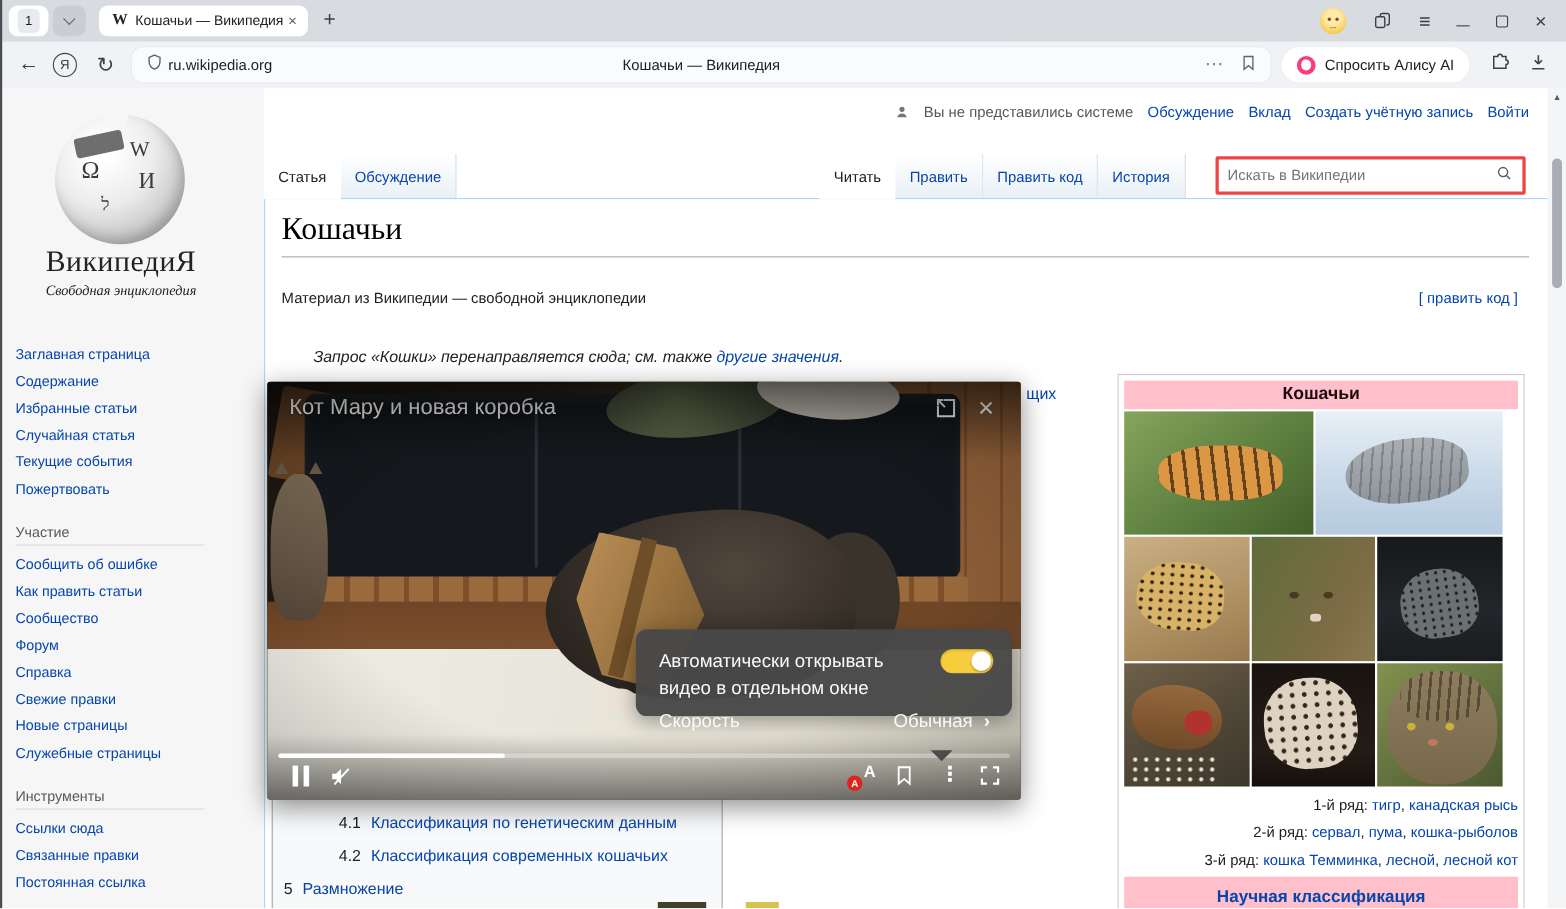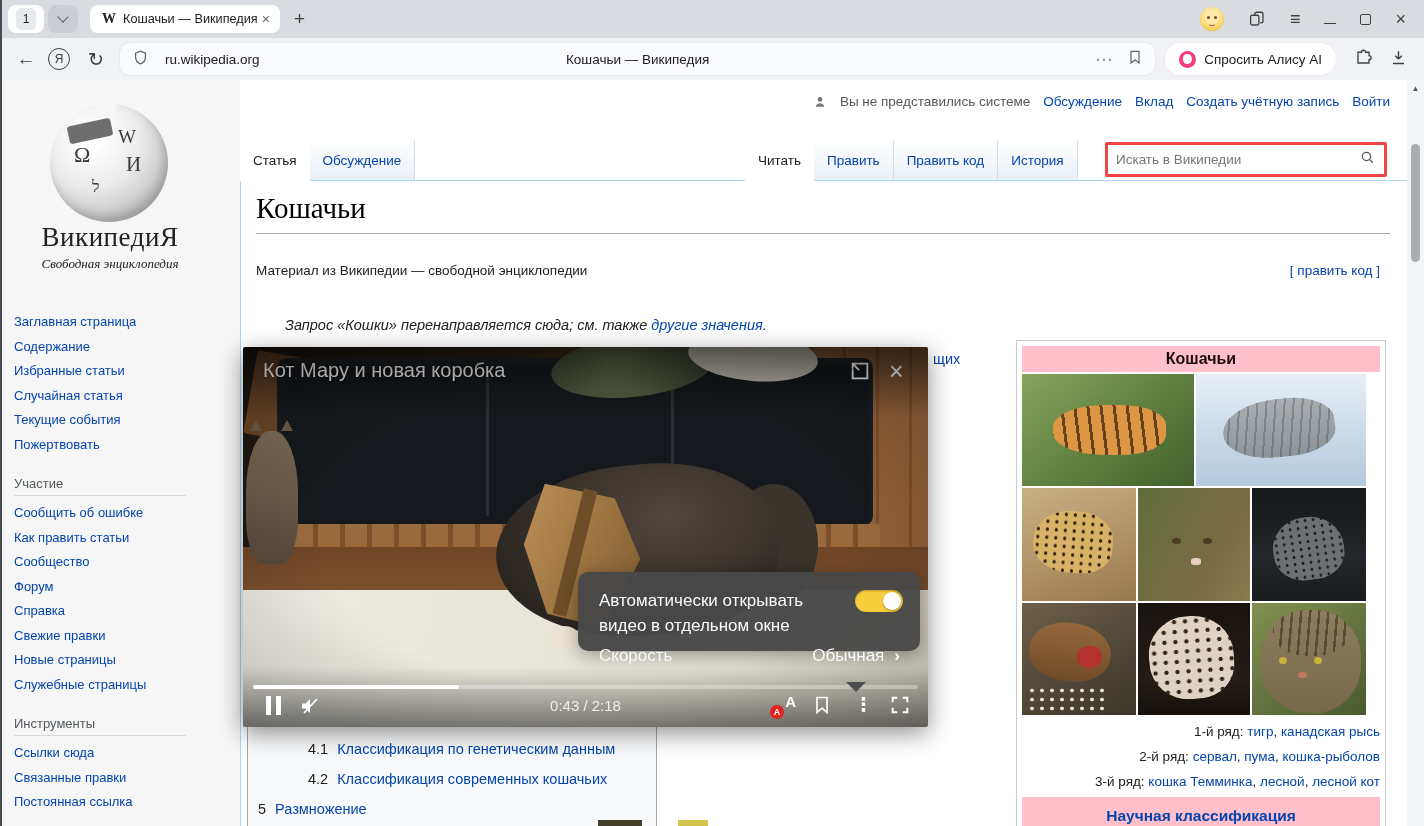--- a/index.html
+++ b/index.html
@@ -30,21 +30,21 @@
   .glyph18{font-size:18px;line-height:1}
   .min-line{display:inline-block;width:12px;border-top:1.8px solid #3c4043;margin-top:8px}
   .max-box{display:inline-block;width:11px;height:11px;border:1.6px solid #3c4043;border-radius:2px}
 
   #toolbar{position:absolute;left:0;top:38px;width:1424px;height:42px;background:#f0f2f5;display:flex;align-items:center}
   .nav-ic{margin-left:14px;color:#3c4043;font-size:19px;width:24px;text-align:center}
   .ya-badge{margin-left:10px;width:22px;height:22px;border:1.7px solid #3c4043;border-radius:50%;
     display:flex;align-items:center;justify-content:center;font-size:12px;color:#3c4043}
   .addr{position:relative;flex:1;height:32px;margin:0 10px 0 12px;background:#fafbfc;border-radius:10px;
     display:flex;align-items:center;box-shadow:0 0 0 1px #e7eaee}
-  .addr .url{font-size:13.5px;color:#202124;margin-left:16px}
+  .addr .url{font-size:13.5px;color:#202124;margin-left:4px}
   .addr .center-title{position:absolute;left:0;right:0;text-align:center;font-size:13.5px;color:#202124;pointer-events:none}
   .addr-right{margin-left:auto;display:flex;align-items:center;gap:14px;margin-right:12px}
   .dots{color:#80868b;font-size:17px;letter-spacing:1px}
   .alice-btn{height:32px;background:#fff;border-radius:16px;display:flex;align-items:center;gap:8px;padding:0 14px;margin-right:8px;
     box-shadow:0 0 0 1px #eceef1}
   .alice-ic{width:17px;height:17px;border-radius:50%;background:#f73d7e;position:relative}
   .alice-ic::before{content:"";position:absolute;left:4px;top:3.5px;width:9px;height:10px;background:#fff;border-radius:46% 54% 52% 48%}
   .alice-lab{font-size:13.5px;color:#202124}
   .tb-svg{flex:none}
 
@@ -500,21 +500,20 @@
       <div class="v-ctl pause">
           <i></i>
           <i></i>
         </div>
       <span class="v-ctl" id="mute-ic">
         <svg width="24" height="24" viewBox="0 0 24 24">
             <path d="M4 9.5v5h3.5L12 19V5L7.5 9.5H4z" fill="#fff"></path>
             <path d="M19 5L6 19" stroke="#fff" stroke-width="1.8"></path>
           </svg>
       </span>
-      <div class="v-time">0:43 / 2:18</div>
       <span class="v-ctl" id="trans-ic">
         <span class="big">А</span>
           <span class="badge">А</span>
       </span>
       <span class="v-ctl" id="bm-ic">
         <svg width="20" height="22" viewBox="0 0 24 24">
             <path d="M6 3h12v18l-6-5.3L6 21z" fill="none" stroke="#fff" stroke-width="2"></path>
           </svg>
       </span>
       <span class="v-ctl" id="kebab-ic">⋮</span>

